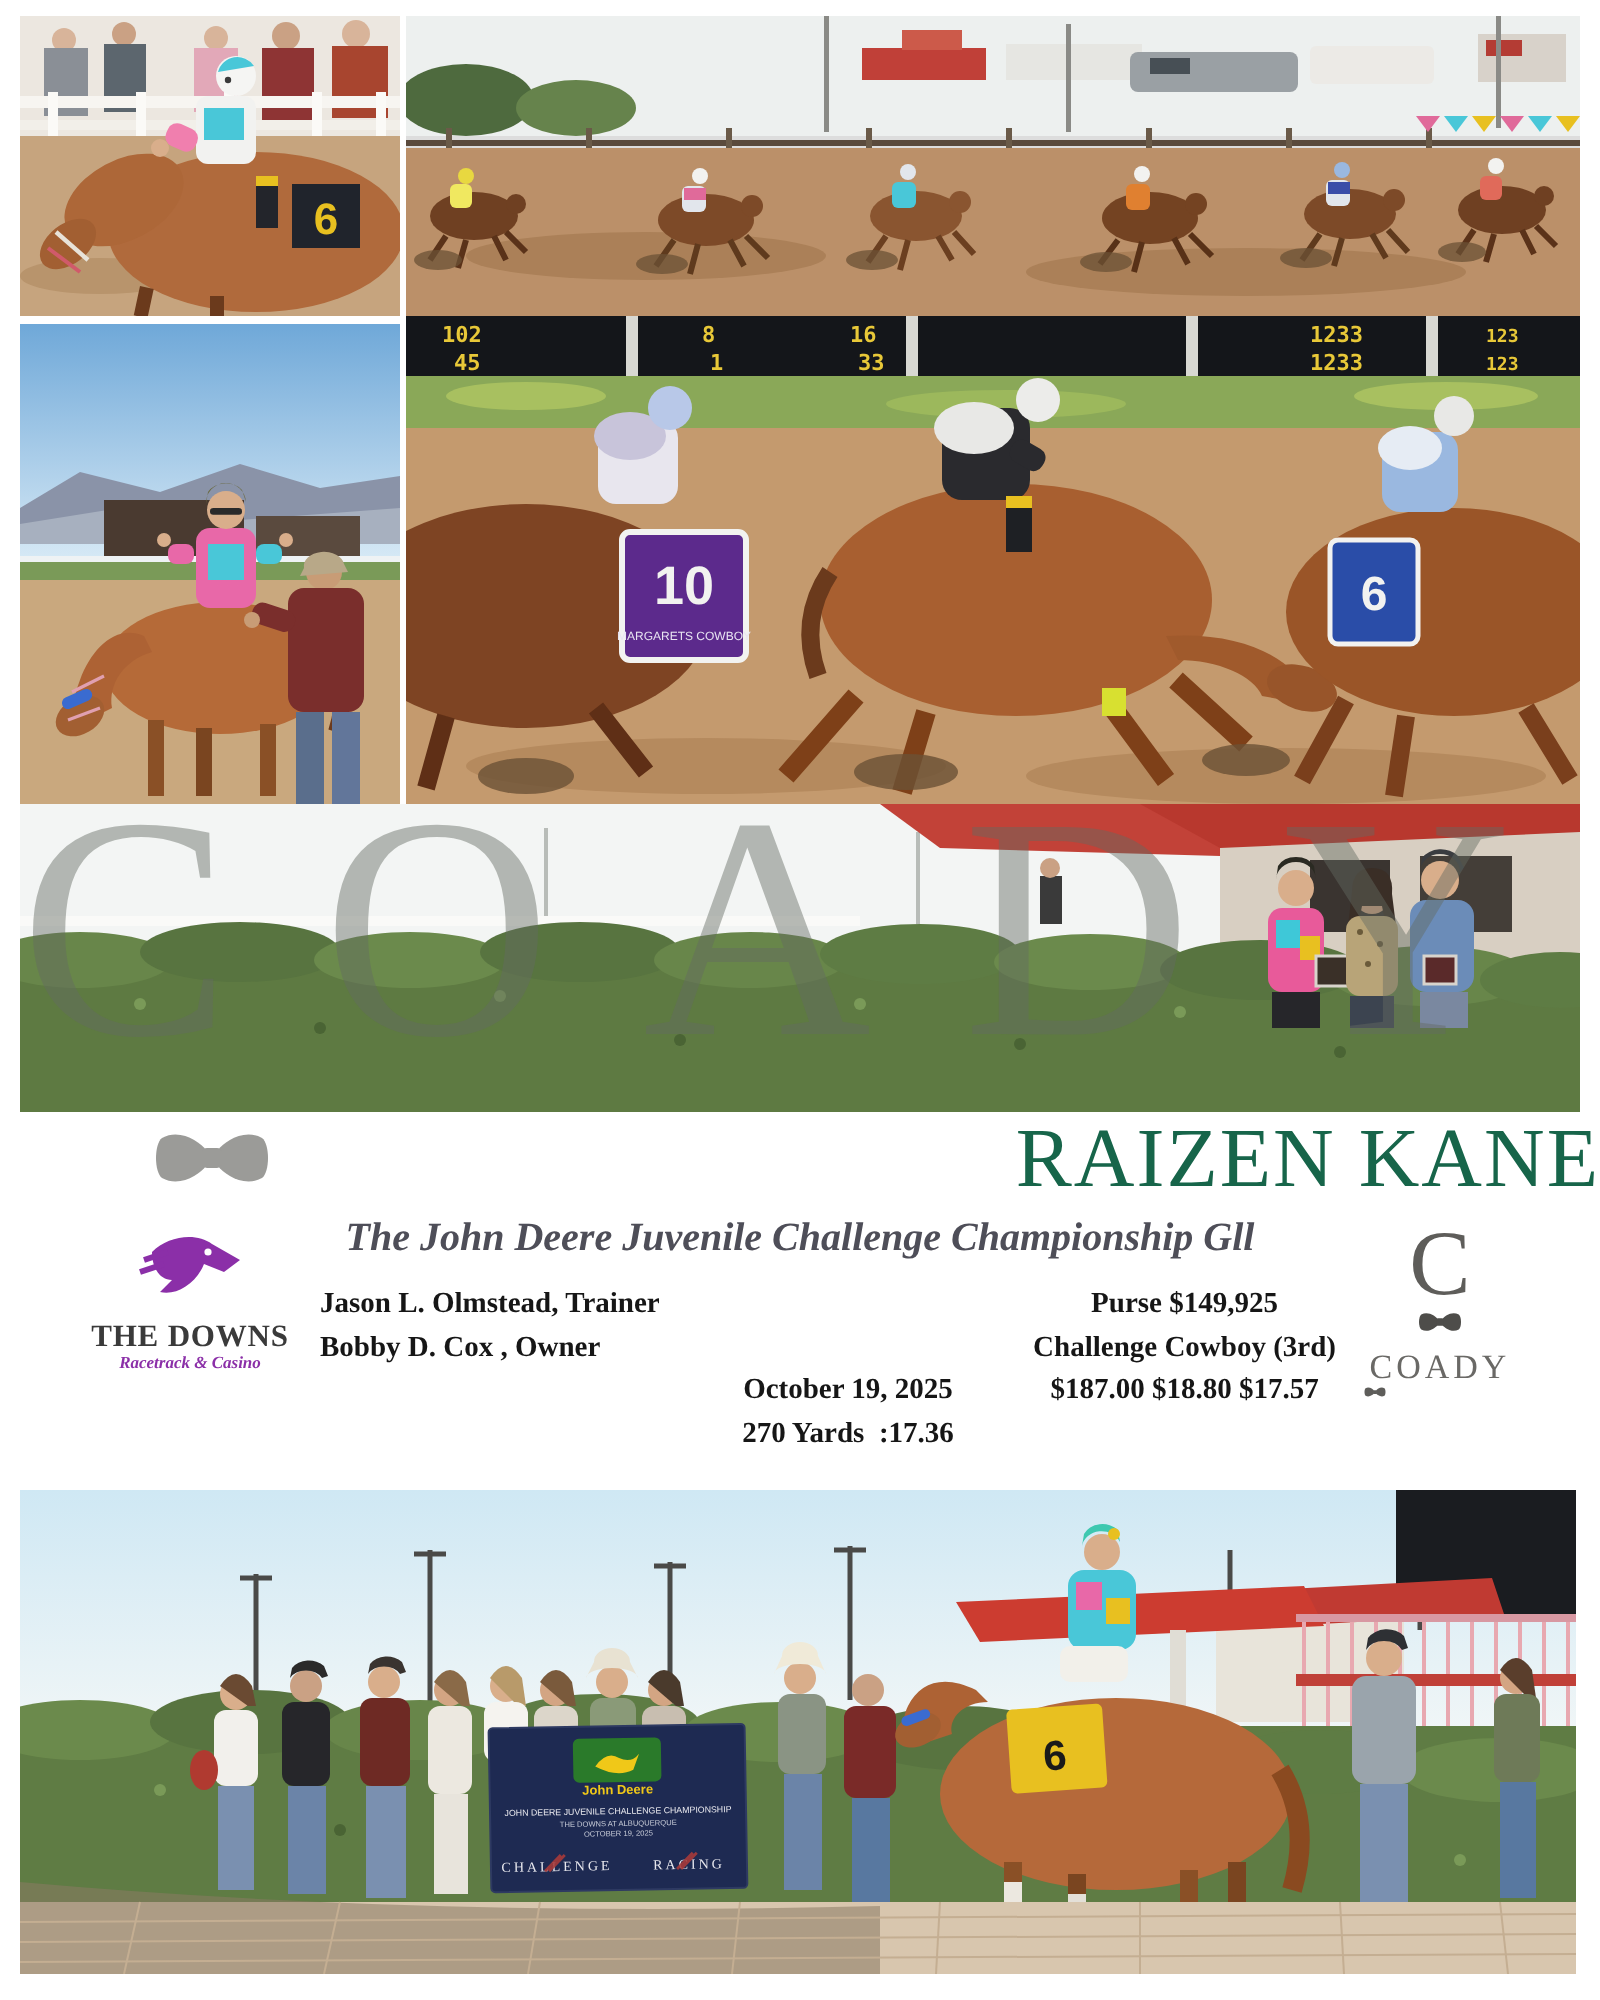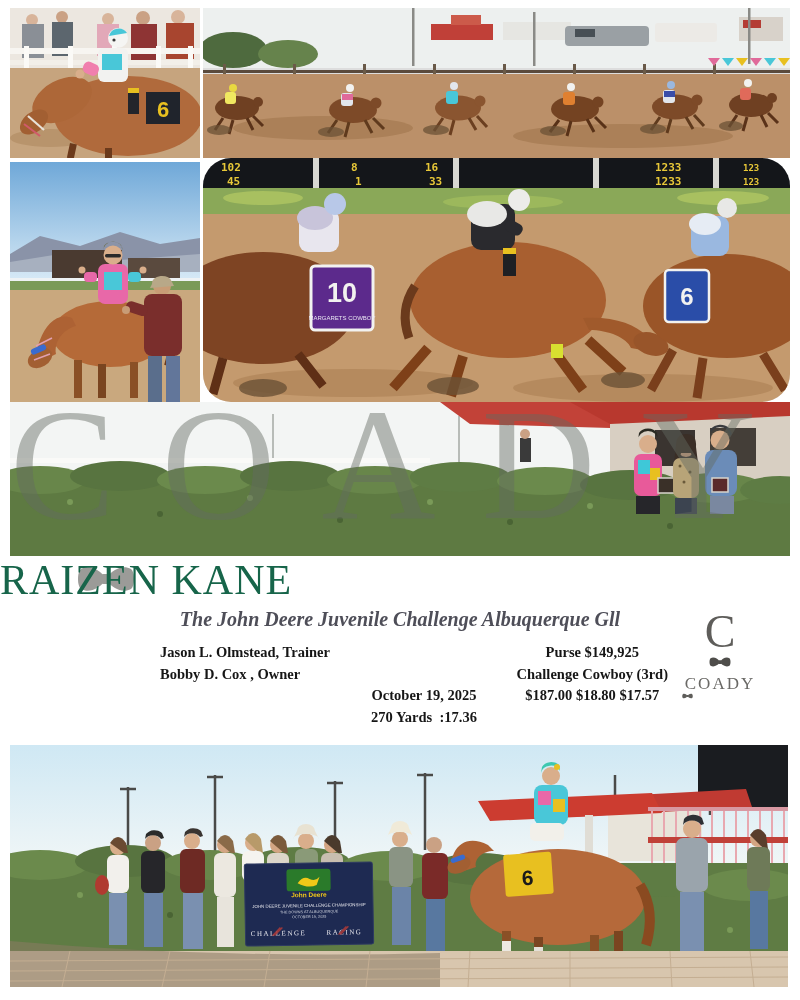--- a/index.html
+++ b/index.html
@@ -5,32 +5,32 @@
   html,body{margin:0;padding:0;background:#ffffff;}
   #page{position:relative;width:800px;height:1000px;background:#ffffff;overflow:hidden;
         font-family:"Liberation Serif",serif;}
   .photo{position:absolute;overflow:hidden;background:#ddd;}
   .photo svg{display:block;width:100%;height:100%;}
 
   
   #photo-tl{left:10px;top:8px;width:190px;height:150px;}
   #photo-tr{left:203px;top:8px;width:587px;height:150px;}
   #photo-ml{left:10px;top:162px;width:190px;height:240px;}
-  #photo-mr{left:203px;top:158px;width:587px;height:244px;border-radius:28px;}
+  #photo-mr{left:203px;top:158px;width:587px;height:244px;}
   #photo-wc{left:10px;top:402px;width:780px;height:154px;}
   #photo-bottom{left:10px;top:745px;width:778px;height:242px;}
 
   
   .watermark{position:absolute;left:0;top:-28px;width:100%;text-align:center;
     font-family:"Liberation Serif",serif;font-size:158px;letter-spacing:46px;
     color:rgba(100,106,98,0.45);white-space:nowrap;pointer-events:none;}
 
   
   .bowtie-big{position:absolute;left:78px;top:563px;}
-  .title{position:absolute;left:0;top:556px;width:100%;text-align:left;
+  .title{position:absolute;left:0;top:556px;width:100%;text-align:right;
     font-size:42px;letter-spacing:1px;color:#17654a;}
   .subtitle{position:absolute;left:0;top:608px;width:100%;text-align:center;
     font-size:20px;font-style:italic;font-weight:bold;color:#4e4e58;}
 
   .downs-logo{position:absolute;left:40px;top:616px;width:110px;text-align:center;}
   .downs-name{font-size:15.5px;font-weight:bold;color:#3a3a3a;letter-spacing:.4px;line-height:15px;}
   .downs-tag{font-size:8.5px;font-style:italic;font-weight:bold;color:#8b2fa8;line-height:10px;}
 
   .info-left{position:absolute;left:160px;top:642px;font-size:14.5px;font-weight:bold;
     color:#161616;line-height:21.5px;white-space:nowrap;}
@@ -383,22 +383,31 @@
 
   <div class="bowtie-big">
     <svg width="56" height="32" viewBox="0 0 56 32">
       <path d="M3,6 C12,1 22,8 25,12 L25,20 C22,24 12,31 3,26 C-1,23 -1,9 3,6 Z" fill="#9b9b98"></path>
       <path d="M53,6 C44,1 34,8 31,12 L31,20 C34,24 44,31 53,26 C57,23 57,9 53,6 Z" fill="#9b9b98"></path>
       <rect x="23" y="11" width="10" height="10" rx="2.5" fill="#9b9b98"></rect>
     </svg>
   </div>
 
   <div class="title">RAIZEN KANE</div>
-  <div class="subtitle">The John Deere Juvenile Challenge Albuquerque Gll</div>
-
+  <div class="subtitle">The John Deere Juvenile Challenge Championship Gll</div>
+
+  <div class="downs-logo">
+    <svg width="54" height="40" viewBox="0 0 54 40">
+      <path d="M8,10 C16,2 30,0 38,6 L52,14 L44,20 L34,16 C30,26 20,32 12,30 L18,24 C12,24 8,18 8,10 Z" fill="#8b2fa8"></path>
+      <path d="M4,14 L16,10 M2,20 L14,16" stroke="#8b2fa8" stroke-width="3" fill="none"></path>
+      <circle cx="36" cy="10" r="1.8" fill="#ffffff"></circle>
+    </svg>
+    <div class="downs-name">THE DOWNS</div>
+    <div class="downs-tag">Racetrack &amp; Casino</div>
+  </div>
 
   <div class="info-left">
     <div>Jason L. Olmstead, Trainer</div>
     <div>Bobby D. Cox , Owner</div>
   </div>
 
   <div class="info-mid">
     <div>October 19, 2025</div>
     <div>
       <span>270 Yards</span>&nbsp;&nbsp;<span>:17.36</span>

